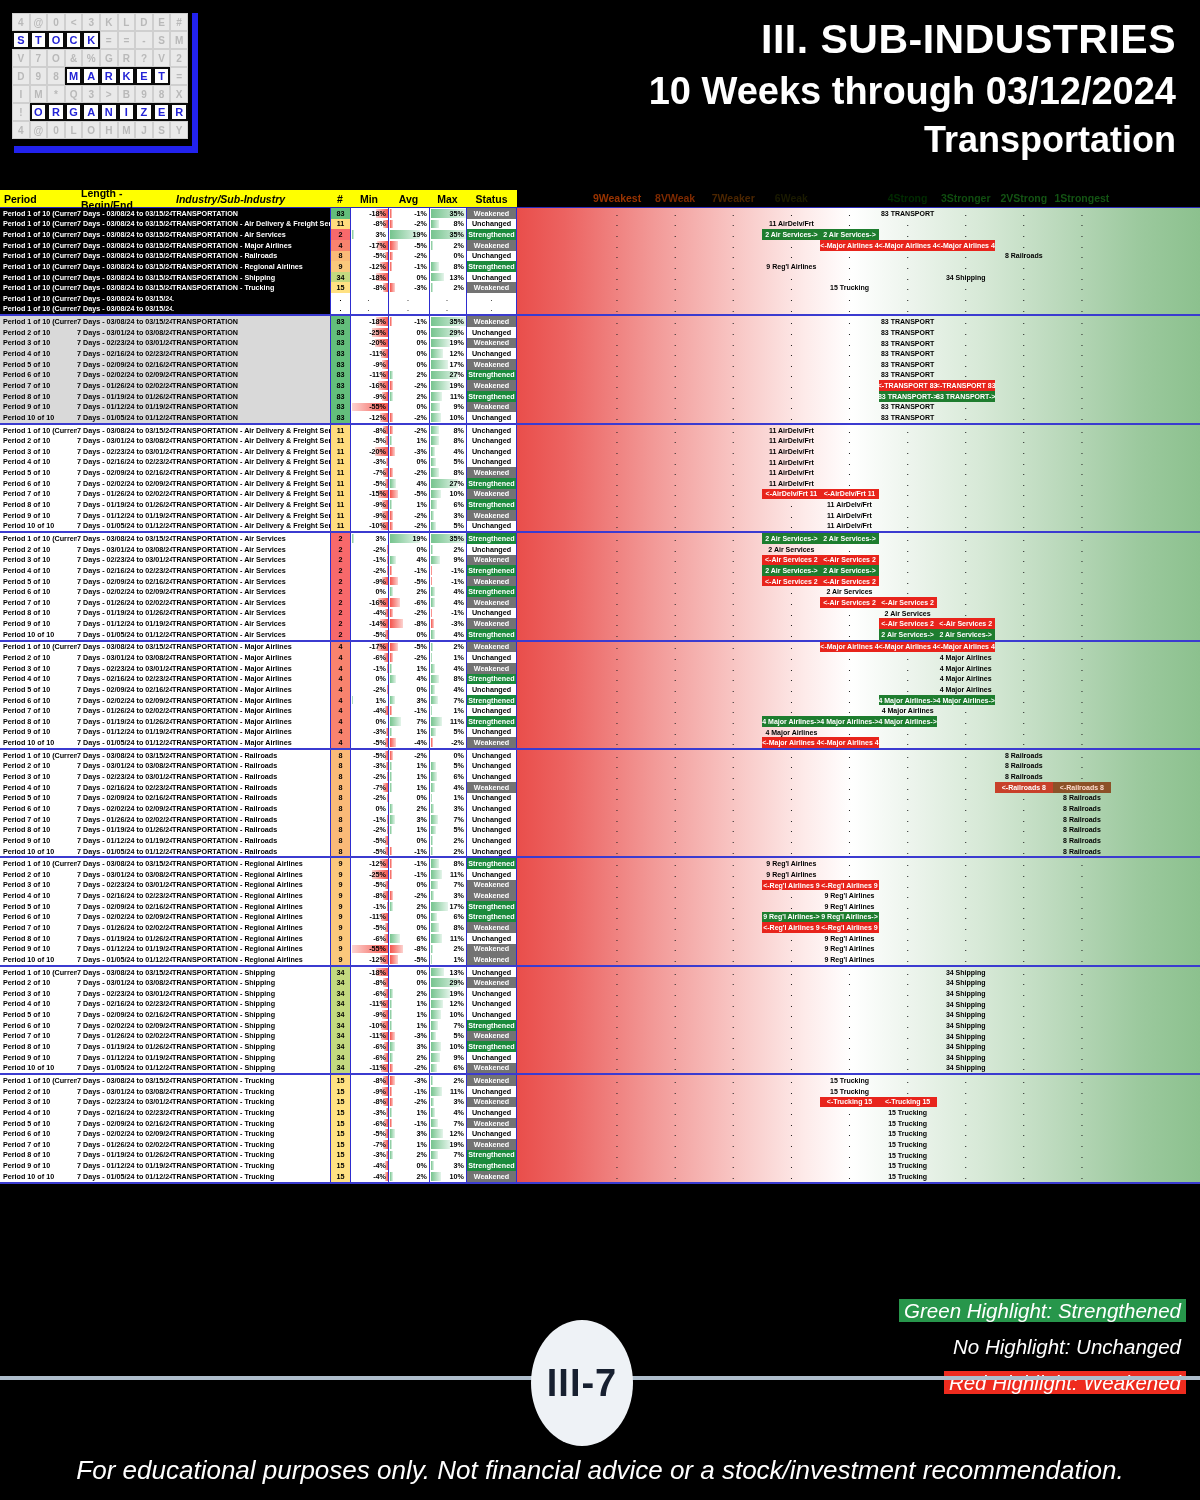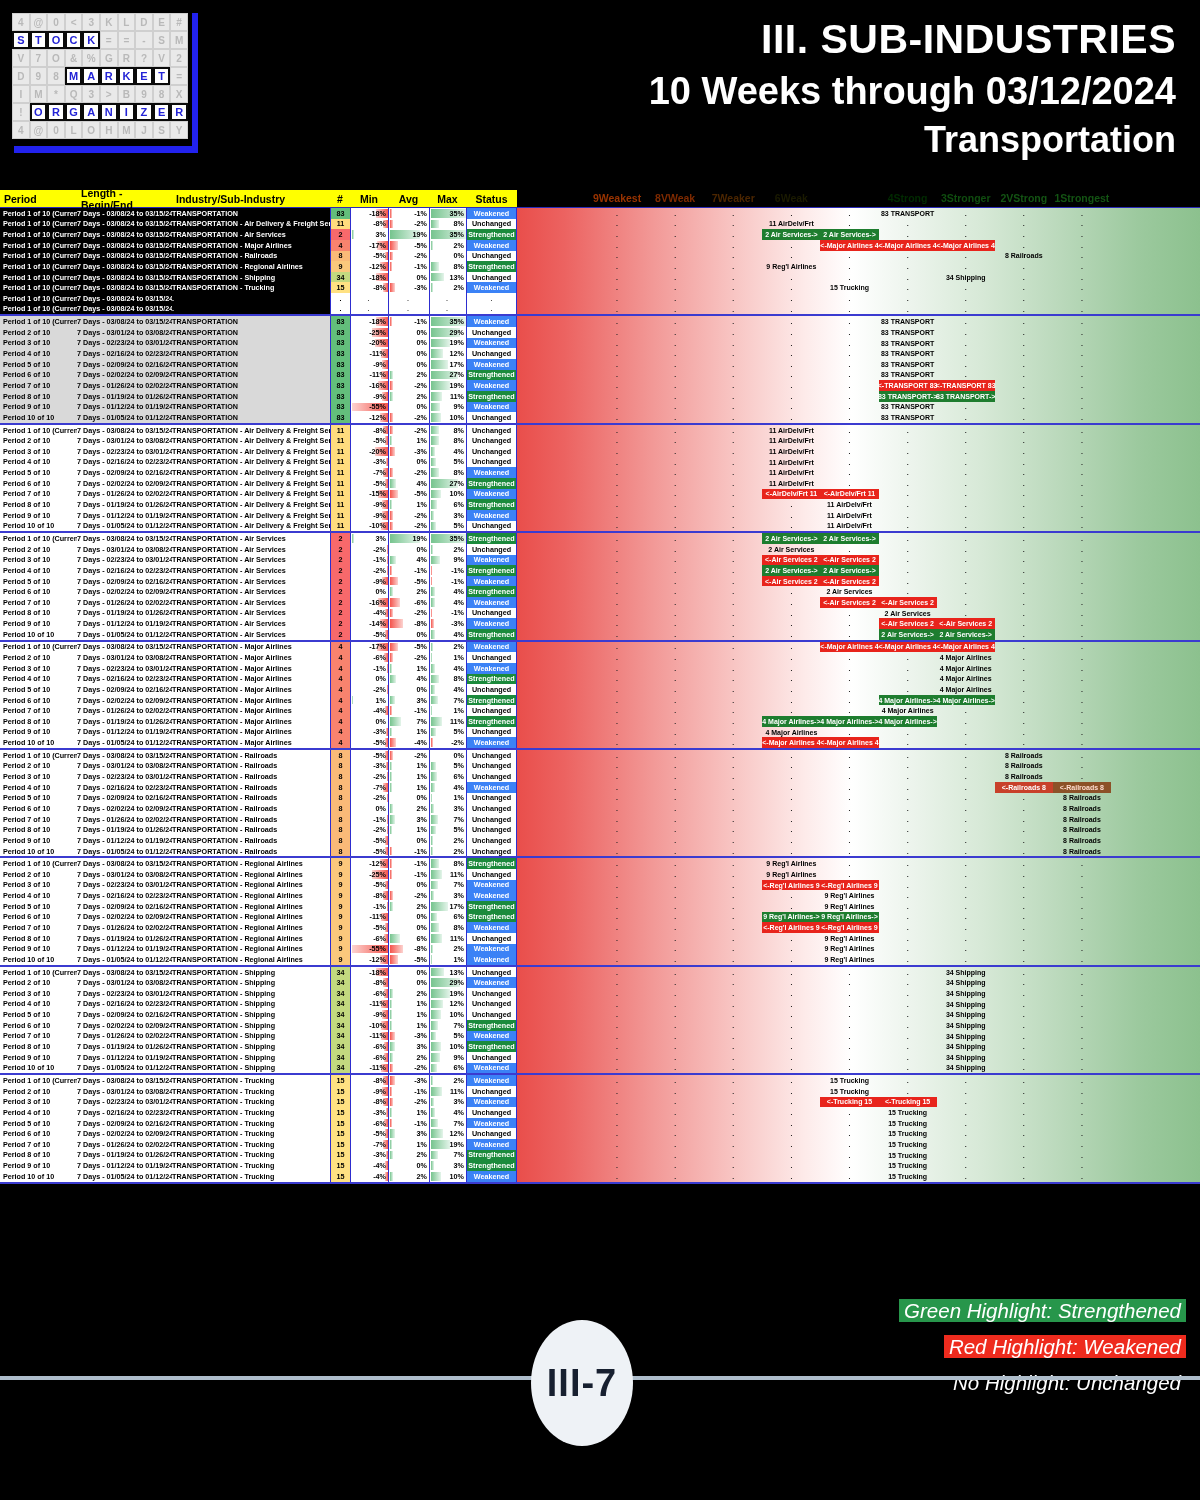--- a/index.html
+++ b/index.html
@@ -17,21 +17,21 @@
   .logo-bbar{position:absolute;left:2px;bottom:-12px;width:184px;height:7px;background:#2222ee;}
   .titles{text-align:right;color:#fff;padding:12px 24px 0 0;line-height:1.32;}
   .t1{font-size:41px;font-weight:700;letter-spacing:.5px;}
   .t2{font-size:38px;font-weight:700;}
   .t3{font-size:36px;font-weight:700;}
   
   .thead{display:flex;height:17px;border-bottom:1px solid #2a2ab8;}
   .th{background:#ffff00;color:#000;font-weight:700;font-size:10.5px;display:flex;align-items:center;box-sizing:border-box;}
   .th.lft{justify-content:flex-start;padding-left:4px;}
   .th.ctr{justify-content:center;}
-  .w-period{width:77px;}.w-length{width:95px;}.w-ind{width:158px;}
+  .w-period{width:77px;}.w-length{width:95px;}.w-ind{width:158px;font-style:italic;}
   .w-num{width:20px;}.w-min{width:38px;}.w-avg{width:41px;}.w-max{width:37px;}.w-status{width:51px;}
   .th-grad{width:683px;box-sizing:border-box;display:flex;padding:0 89px 0 71px;}
   .sh{width:58.11px;text-align:center;font-size:10.5px;font-weight:700;line-height:17px;white-space:nowrap;}
   
   .section{border-bottom:2px solid #3b3bd0;}
   .row{display:flex;height:10.65px;align-items:stretch;}
   .cell{font-size:7.2px;font-weight:600;display:flex;align-items:center;line-height:1;
         box-sizing:border-box;white-space:nowrap;overflow:hidden;color:#000;background:#fff;}
   .c-period{width:77px;padding-left:3px;font-weight:700;}
   .c-length{width:95px;}
@@ -42,21 +42,21 @@
   .c-status{width:51px;justify-content:center;font-weight:700;font-size:7.2px;
             border-left:1px solid #2d2dcf;border-right:1.5px solid #2d2dcf;}
   .val{position:relative;z-index:2;width:100%;text-align:right;padding-right:2px;}
   .bar{position:absolute;top:1px;bottom:1px;z-index:1;}
   .bar.rneg{right:0;background:linear-gradient(to left,#f4544c,#fcd3d0);}
   .bar.lred{left:1px;background:linear-gradient(to right,#f4544c,#fcd3d0);}
   .bar.lgrn{left:1px;background:linear-gradient(to right,#76c48e,#e4f4ea);}
   .sec-current .c-period,.sec-current .c-length,.sec-current .c-ind{background:#000;color:#fff;}
   .sec-gray .c-period,.sec-gray .c-length,.sec-gray .c-ind{background:#d9d9d9;font-weight:700;}
   .sec-white .c-period,.sec-white .c-length,.sec-white .c-ind{background:#fff;}
-  .st-w{background:#3b82f6;color:#fff;}
+  .st-w{background:#737373;color:#fff;}
   .st-s{background:#1b8a3c;color:#fff;}
   .st-u{background:#fff;color:#000;}
   .st-e{background:#fff;color:#555;}
   .c-grad{width:683px;box-sizing:border-box;display:flex;padding:0 89px 0 71px;
           background:linear-gradient(90deg,#e94e4b 0%,#ec6361 7%,#f29997 20%,#f8c6c4 32%,
                     #fdeae9 42%,#ffffff 49%,#eef5ee 57%,#d7e9d7 68%,#b9d8ba 80%,#9cc99e 91%,#8cc18e 100%);}
   .mcell{width:58.11px;display:flex;align-items:center;justify-content:center;
          font-size:7px;font-weight:700;white-space:nowrap;line-height:1;}
   .mcell.dot{color:#222;font-size:7px;}
   .mk-p{color:#000;}
@@ -2872,19 +2872,20 @@
             <div class="mcell dot">.</div>
             <div class="mcell dot">.</div>
             <div class="mcell dot">.</div>
           </div>
         </div>
       </div>
     </div>
 
   <div class="legend" id="legend">
       <div class="legend-line"><span style="background: rgb(39, 150, 75);">Green Highlight: Strengthened</span></div>
+      <div class="legend-line"><span>No Highlight: Unchanged</span></div>
       <div class="legend-line"><span style="background: rgb(238, 43, 30);">Red Highlight: Weakened</span></div>
-      <div class="legend-line"><span>No Highlight: Unchanged</span></div>
     </div>
   <div class="divider"></div>
   <div class="badge">III-7</div>
+  <div class="footer">For educational purposes only. Not financial advice or a stock/investment recommendation.</div>
 
 </div>
 
 </body></html>

